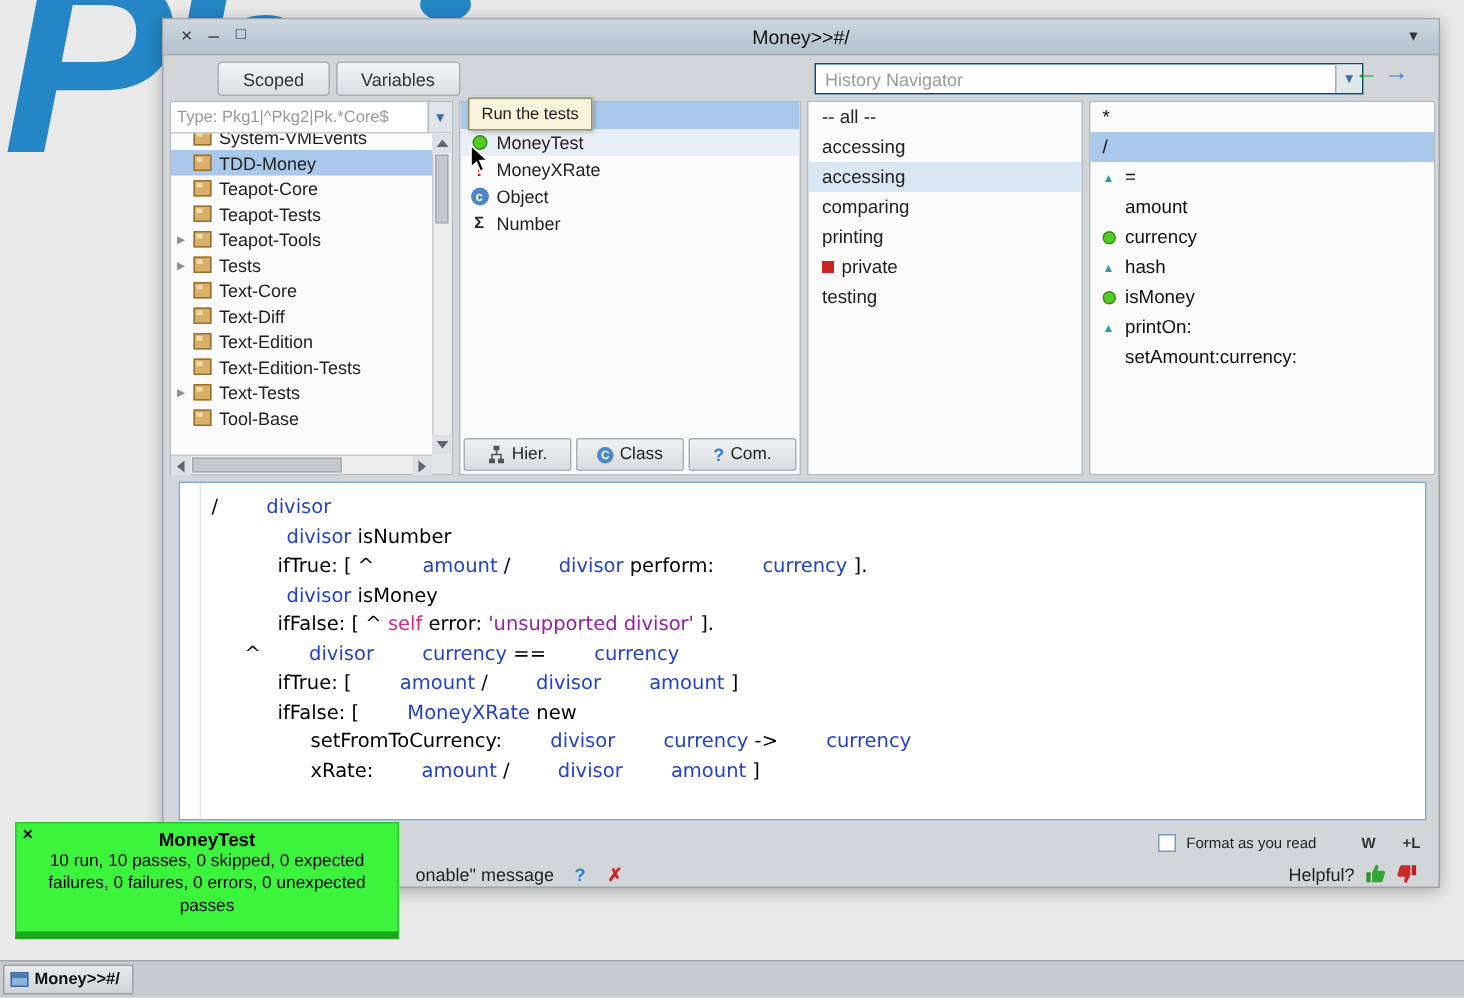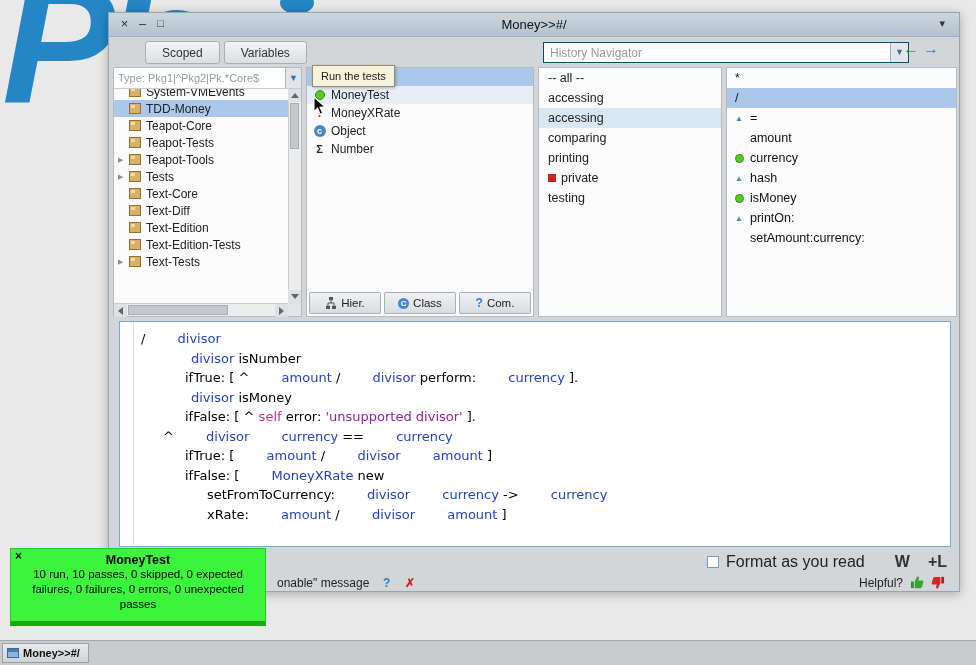--- a/index.html
+++ b/index.html
@@ -109,21 +109,21 @@
   .rule{position:absolute;left:13px;top:0;bottom:0;width:1px;background:#dde2e7;}
   #code-lines{position:absolute;left:21px;top:7px;right:4px;font-family:"DejaVu Sans",sans-serif;
               font-size:13px;line-height:19.5px;white-space:pre;color:#000;}
   .tok-plain{color:#000;}
   .tok-var{color:var(--code-variable);margin-left:28px;}
   .tok-self{color:var(--code-self);}
   .tok-str{color:var(--code-string);}
 
   
   .format-bar{position:absolute;left:10px;top:538px;right:8px;height:22px;display:flex;align-items:center;
-              justify-content:flex-end;font-size:16px;color:#222;padding-right:4px;}
+              justify-content:flex-end;font-size:10px;color:#222;padding-right:4px;}
   .checkbox{width:12px;height:12px;background:#fff;border:1px solid #7a9cc0;margin-right:7px;}
   .fmt-label{margin-right:30px;}
   .wlabel{margin-right:18px;font-weight:bold;color:#333;}
   .llabel{font-weight:bold;color:#333;}
   .quality-bar{position:absolute;left:10px;top:560px;right:8px;height:20px;font-size:12px;color:#222;}
   .qtext{position:absolute;left:158px;top:3px;}
   .qhelp{position:absolute;left:264px;top:3px;color:#2a7fd4;font-weight:bold;}
   .qclose{position:absolute;left:286px;top:3px;color:var(--error-red);font-weight:bold;}
   .helpful{position:absolute;right:48px;top:3px;}
   .thumb{position:absolute;top:2px;}
@@ -224,20 +224,25 @@
         </div>
         <div class="prow">
           <span class="arrow-slot"></span>
           <span class="pkg-icon"></span>
           <span>Text-Edition-Tests</span>
         </div>
         <div class="prow">
           <span class="arrow-slot">▶</span>
           <span class="pkg-icon"></span>
           <span>Text-Tests</span>
+        </div>
+        <div class="prow">
+          <span class="arrow-slot"></span>
+          <span class="pkg-icon"></span>
+          <span>Tool-Base</span>
         </div>
       </div>
     <div class="vscroll">
       <div class="sarr up">
           <div class="tri up"></div>
         </div>
       <div class="vthumb"></div>
       <div class="sarr dn">
           <div class="tri down"></div>
         </div>

